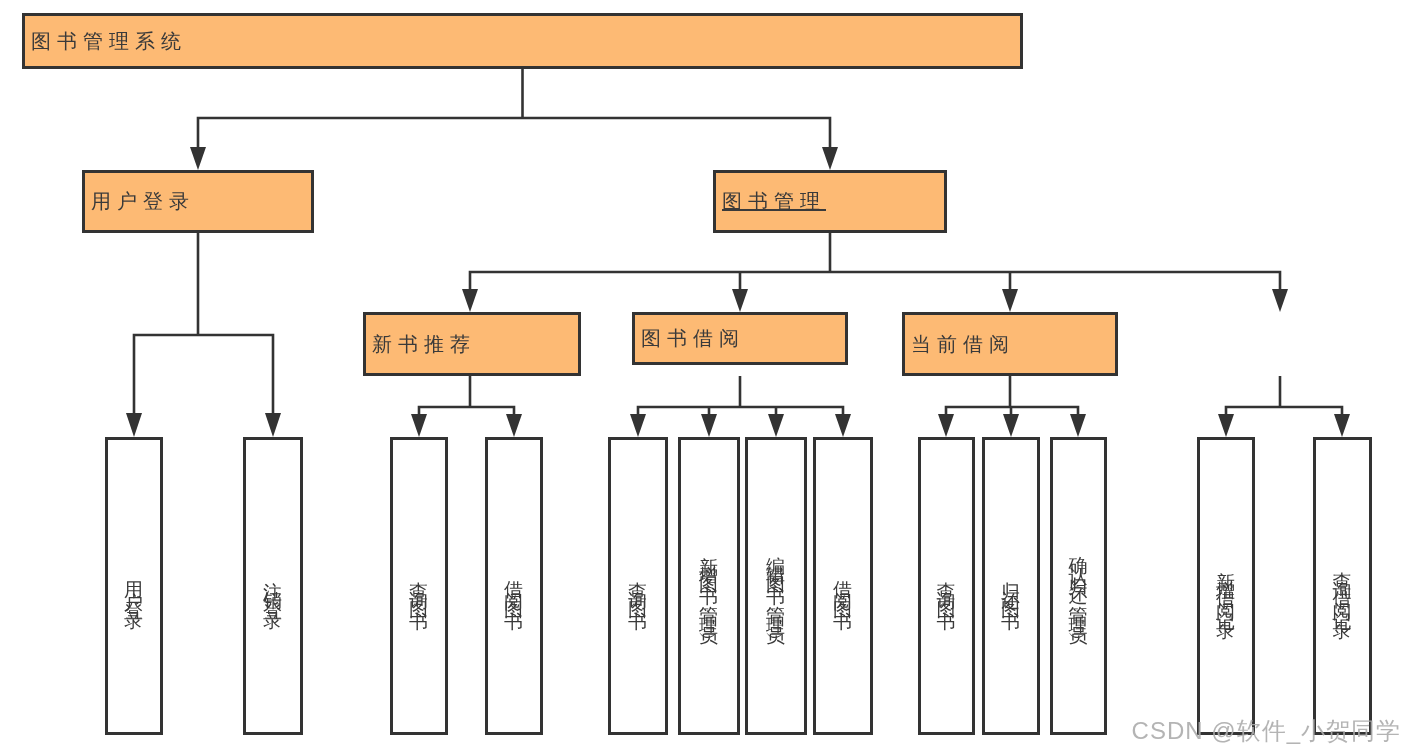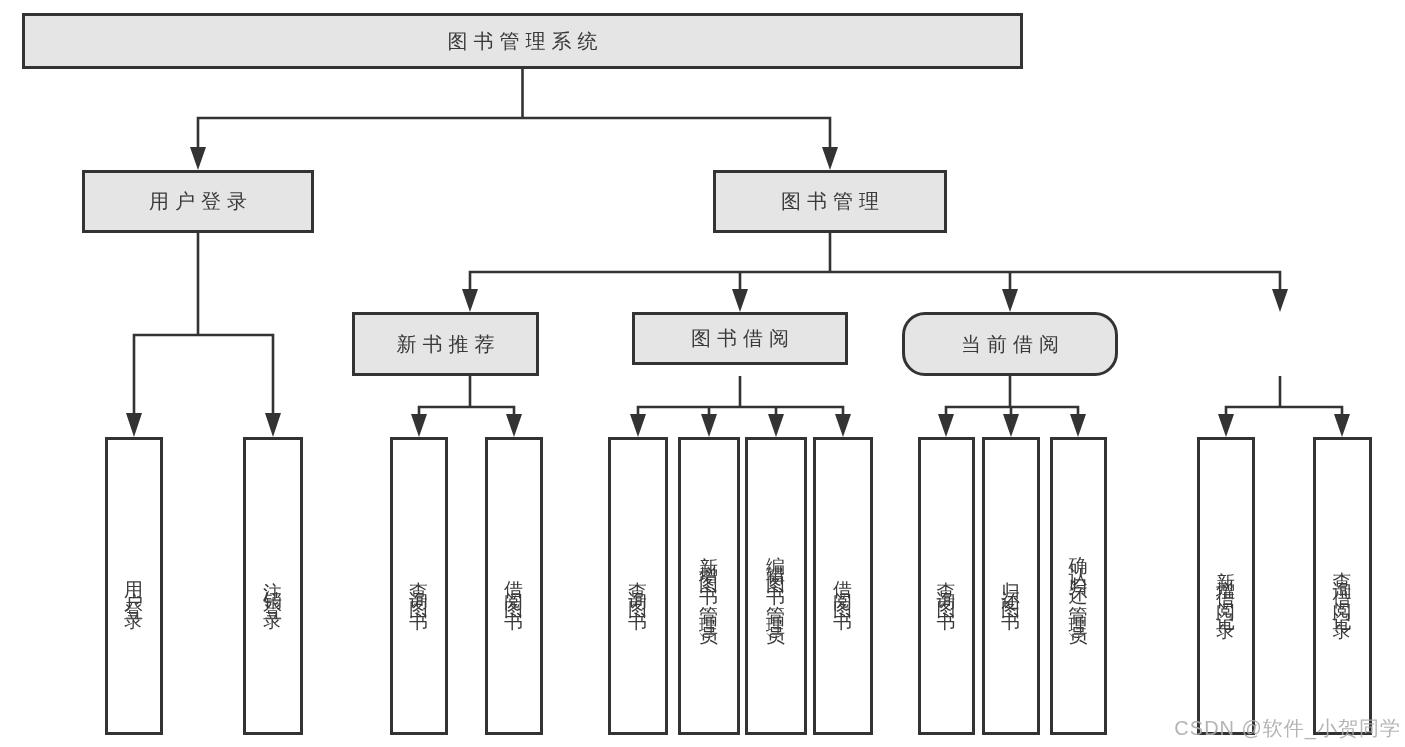--- a/index.html
+++ b/index.html
@@ -9,24 +9,24 @@
     height: 747px;
     background: #ffffff;
     font-family: "Liberation Sans", "DejaVu Sans", sans-serif;
     overflow: hidden;
   }
   #wires { position: absolute; left: 0; top: 0; width: 1405px; height: 747px; }
   .box {
     position: absolute;
     box-sizing: border-box;
     border: 3px solid #333333;
-    background: #e5e5e5;
+    background: #fdba74;
     display: flex;
     align-items: center;
-    justify-content: center;
+    justify-content: flex-start;
     color: #3a3a3a;
     font-size: 20px;
     letter-spacing: 6px;
     text-indent: 6px;
     white-space: nowrap;
   }
   .leaf {
     position: absolute;
     box-sizing: border-box;
     top: 437px;
@@ -39,24 +39,24 @@
     color: #3a3a3a;
     font-size: 19px;
     writing-mode: vertical-rl;
     text-orientation: mixed;
     letter-spacing: 10px;
     line-height: 1;
   }
   
   #root-box { left: 22px; top: 13px;  width: 1001px; height: 56px; }
   #l2-a     { left: 82px; top: 170px; width: 232px;  height: 63px; }
-  #l2-b     { left: 713px; top: 170px; width: 234px; height: 63px; }
-  #l3-a     { left: 352px; top: 312px; width: 187px; height: 64px; }
+  #l2-b     { left: 713px; top: 170px; width: 234px; height: 63px; text-decoration: underline; }
+  #l3-a     { left: 363px; top: 312px; width: 218px; height: 64px; }
   #l3-b     { left: 632px; top: 312px; width: 216px; height: 53px; }
-  #l3-c     { left: 902px; top: 312px; width: 216px; height: 64px; border-radius: 23px; }
+  #l3-c     { left: 902px; top: 312px; width: 216px; height: 64px; }
   #l3-d     { left: 1172px; top: 312px; width: 215px; height: 64px; }
   
   #leaf-0  { left: 105px;  width: 58px; }
   #leaf-1  { left: 243px;  width: 60px; }
   #leaf-2  { left: 390px;  width: 58px; }
   #leaf-3  { left: 485px;  width: 58px; }
   #leaf-4  { left: 608px;  width: 60px; }
   #leaf-5  { left: 678px;  width: 62px; }
   #leaf-6  { left: 745px;  width: 62px; }
   #leaf-7  { left: 813px;  width: 60px; }
@@ -64,21 +64,21 @@
   #leaf-9  { left: 982px;  width: 58px; }
   #leaf-10 { left: 1050px; width: 57px; }
   #leaf-11 { left: 1197px; width: 58px; }
   #leaf-12 { left: 1313px; width: 59px; }
   .stroke { stroke: #333333; stroke-width: 2.6; fill: none; }
   .arrow  { fill: #333333; stroke: none; }
   #watermark {
     position: absolute;
     top: 715px;
     right: 4px;
-    font-size: 20px;
+    font-size: 24px;
     color: rgba(172, 172, 172, 0.9);
     letter-spacing: 1px;
     z-index: 5;
     white-space: nowrap;
   }
 </style>
 </head>
 <body>
 
 <div id="canvas">

